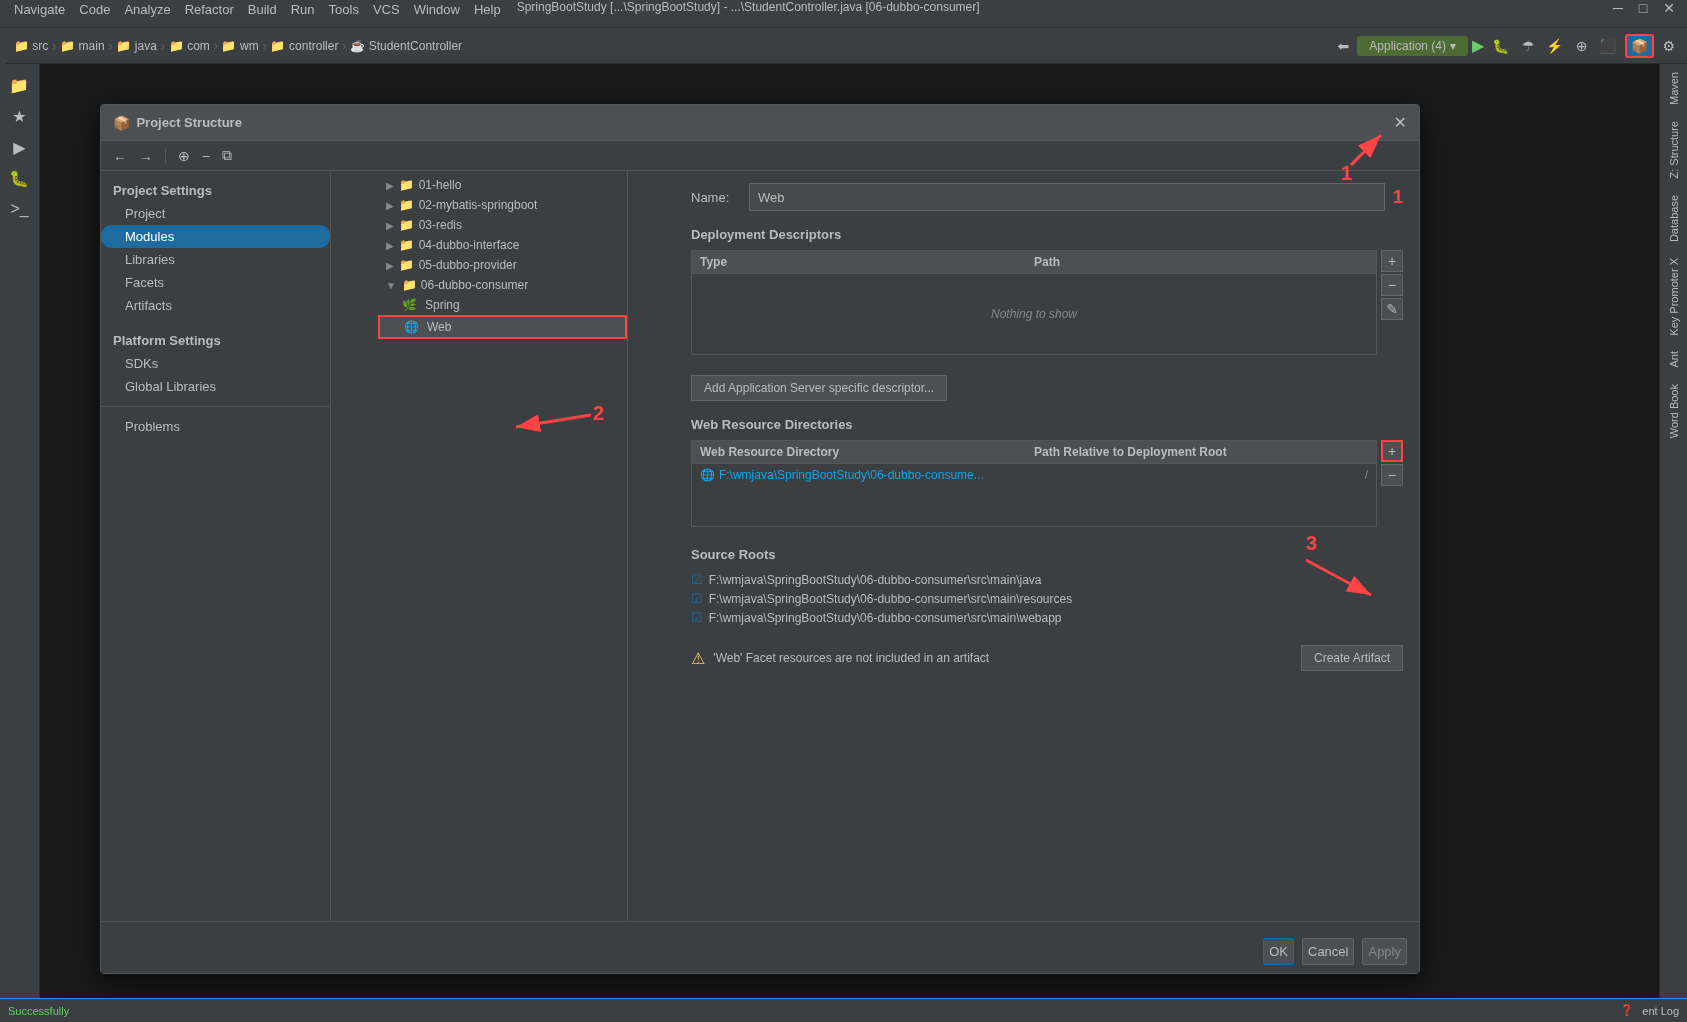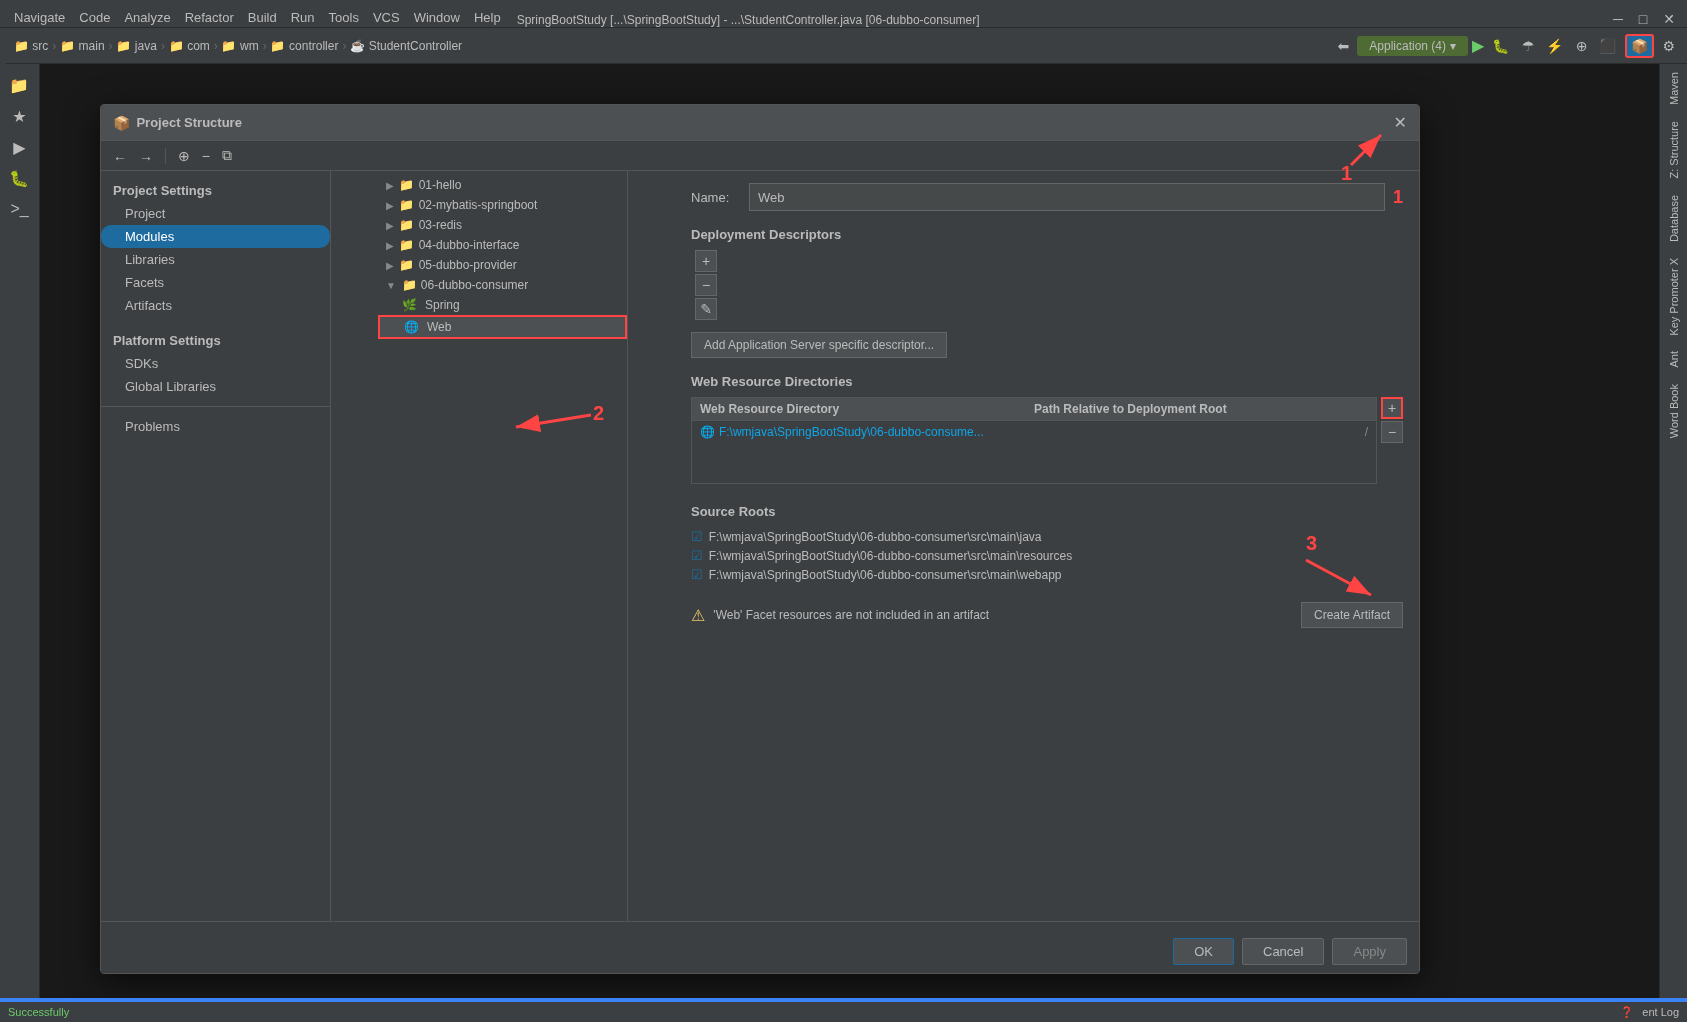--- a/index.html
+++ b/index.html
@@ -12,21 +12,21 @@
       position: relative;
       display: flex;
       flex-direction: column;
     }
 
     
     .menu-bar {
       background: #3c3f41;
       height: 28px;
       display: flex;
-      align-items: flex-end;
+      align-items: flex-start;
       padding: 0 8px;
       gap: 2px;
       border-bottom: 1px solid #2b2b2b;
       flex-shrink: 0;
     }
     .menu-item {
       color: #bbbbbb;
       padding: 2px 6px;
       cursor: pointer;
       font-size: 13px;
@@ -152,21 +152,21 @@
       font-size: 11px;
       padding: 8px 4px;
       cursor: pointer;
       white-space: nowrap;
     }
 
     
     .bottom-bar {
       height: 24px;
       background: #3c3f41;
-      border-top: 4px solid #3b82f6;
+      border-top: 1px solid #3b82f6;
       display: flex;
       align-items: center;
       padding: 0 8px;
       color: #bbbbbb;
       font-size: 11px;
       flex-shrink: 0;
     }
     .status-text { color: #6bcc6b; margin-right: 12px; }
 
     
@@ -440,21 +440,21 @@
     .dialog-footer {
       border-top: 1px solid #555;
       padding: 8px 12px;
       display: flex;
       justify-content: flex-end;
       gap: 8px;
       flex-shrink: 0;
       background: #3c3f41;
     }
     .footer-btn {
-      padding: 5px 20px;
+      padding: 5px 5px;
       border: 1px solid #666;
       background: #4c5052;
       color: #bbbbbb;
       cursor: pointer;
       font-size: 13px;
       border-radius: 2px;
       margin-top: 8px;
     }
     .footer-btn.primary {
       background: #4c5052;
@@ -631,20 +631,29 @@
               <div class="field-row">
                 <span class="field-label">Name:</span>
                 <input class="field-input" value="Web" style="">
                 <span class="annotation-num" style="position:relative; color:#ff4444; font-size:18px; font-weight:bold; margin-left:auto;">1</span>
               </div>
 
               
               <div class="section-header">Deployment Descriptors</div>
 
               <div class="table-with-actions">
+                <div class="table-container" style="flex:1;">
+                  <div class="table-header">
+                    <div class="table-header-cell">Type</div>
+                    <div class="table-header-cell">Path</div>
+                  </div>
+                  <div class="table-body">
+                    <span class="nothing-to-show">Nothing to show</span>
+                  </div>
+                </div>
                 <div class="table-actions">
                   <button class="table-action-btn">+</button>
                   <button class="table-action-btn">−</button>
                   <button class="table-action-btn">✎</button>
                 </div>
               </div>
 
               
               <button class="add-server-btn">Add Application Server specific descriptor...</button>
 

